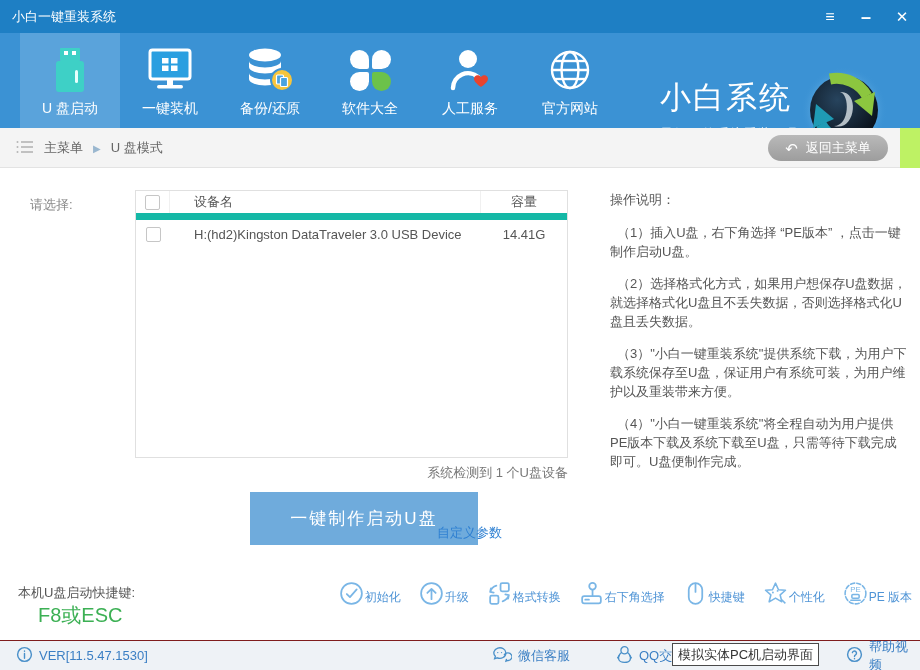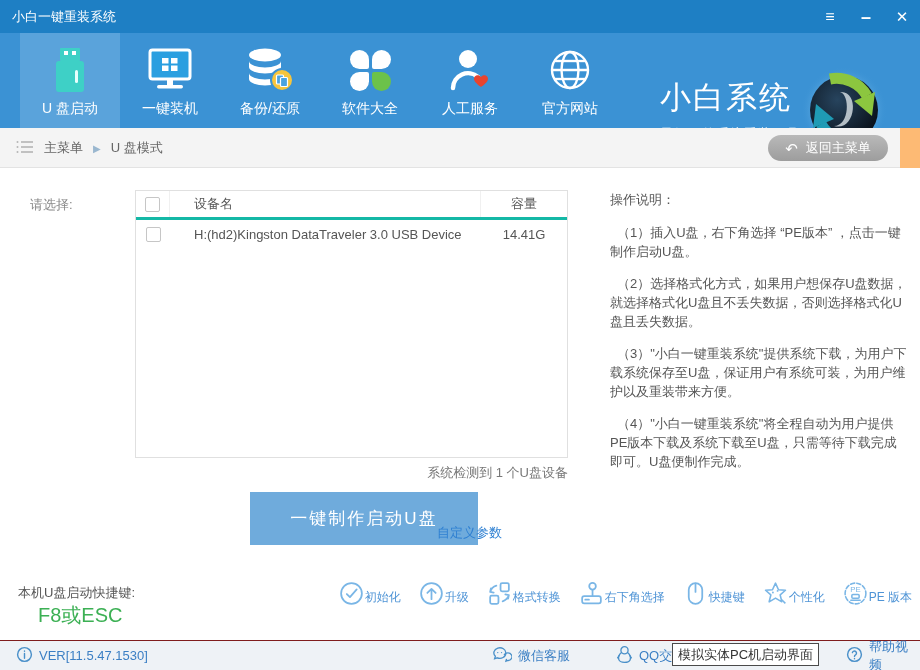--- a/index.html
+++ b/index.html
@@ -1,17 +1,17 @@
 <!DOCTYPE html>
 <html><head>
 <meta charset="utf-8">
 <style>
   html,body{margin:0;padding:0;}
   body{font-family:"Liberation Sans","DejaVu Sans",sans-serif;background:#888;}
-  .window{position:relative;width:920px;height:670px;background:#fdba74;overflow:hidden;margin:0 auto;}
+  .window{position:relative;width:920px;height:670px;background:#bef264;overflow:hidden;margin:0 auto;}
 
   
   .titlebar{position:absolute;left:0;top:0;width:920px;height:33px;background:#1e7fc4;}
   .titlebar .app-title{position:absolute;left:12px;top:8px;color:#fff;font-size:13px;}
   .win-controls{position:absolute;right:8px;top:0;height:33px;display:flex;align-items:center;gap:16px;}
   .win-btn{color:#fff;font-size:16px;width:20px;text-align:center;cursor:pointer;line-height:20px;}
   .win-btn.min{font-size:18px;font-weight:bold;}
   .win-btn.close{font-size:15px;}
 
   
@@ -38,21 +38,21 @@
   .bc-sep{color:#9ab7cf;font-size:10px;}
   .back-btn{position:absolute;right:12px;top:7px;width:120px;height:26px;border-radius:13px;background:linear-gradient(#b9b9b9,#9d9d9d);color:#fff;font-size:13px;display:flex;align-items:center;justify-content:center;gap:8px;cursor:pointer;}
   .back-btn .arrow{font-size:15px;line-height:1;}
 
   
   .content{position:absolute;left:0;top:168px;width:920px;height:472px;background:#fff;}
   .select-label{position:absolute;left:30px;top:28px;color:#888;font-size:13px;}
 
   .device-table{position:absolute;left:135px;top:22px;width:433px;height:268px;border:1px solid #e0e0e0;box-sizing:border-box;background:#fff;}
   .tbl-row{display:flex;align-items:center;height:29px;box-sizing:border-box;font-size:13px;color:#555;}
-  .tbl-row.head{border-bottom:3px solid #14b8a6;color:#555;}
+  .tbl-row.head{border-bottom:7px solid #14b8a6;color:#555;}
   .cell-chk{width:34px;display:flex;justify-content:center;border-right:1px solid #f0f0f0;height:100%;align-items:center;box-sizing:border-box;}
   .checkbox{width:13px;height:13px;border:1px solid #c6c6c6;background:#fff;border-radius:2px;cursor:pointer;}
   .cell-name{flex:1;padding-left:24px;border-right:1px solid #f0f0f0;height:100%;display:flex;align-items:center;box-sizing:border-box;}
   .cell-cap{width:86px;display:flex;justify-content:center;height:100%;align-items:center;}
   .tbl-row.data .cell-name{border-right:none;}
   .tbl-row.data .cell-chk{border-right:none;}
 
   .detect-text{position:absolute;left:135px;top:296px;width:433px;text-align:right;color:#777;font-size:13px;}
 
   .make-btn{position:absolute;left:203px;top:324px;width:228px;height:53px;background:#6fabdc;color:#fff;font-size:17px;letter-spacing:2px;border:none;cursor:pointer;display:flex;align-items:center;justify-content:center;font-family:inherit;margin-left:47px;}

